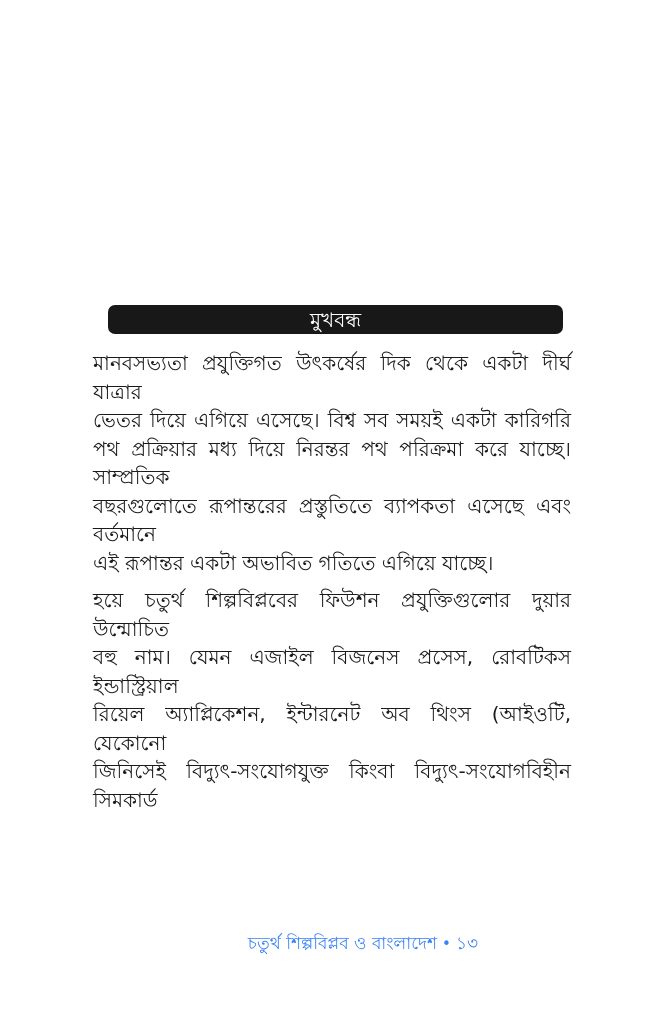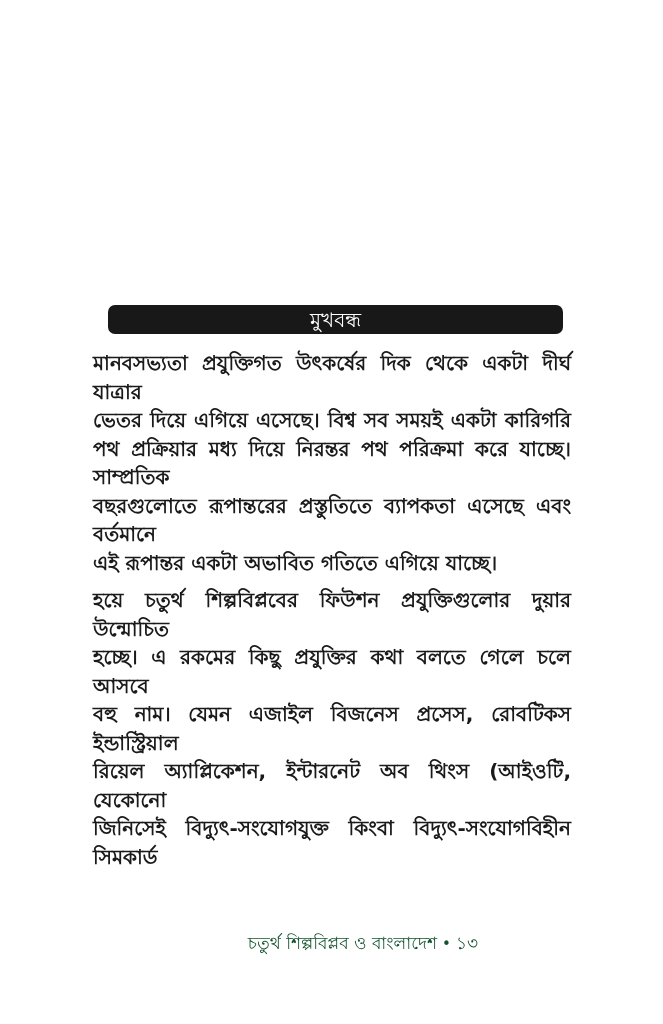--- a/index.html
+++ b/index.html
@@ -34,32 +34,31 @@
     left: 93px;
     top: 349px;
     width: 478px;
     font-size: 20px;
     line-height: 28.5px;
   }
   .para + .para { margin-top: 9px; }
   .tline {
     text-align: justify;
     text-align-last: justify;
-    font-weight: bold;
   }
   .tline.last {
     text-align-last: left;
   }
   .page-footer {
     position: absolute;
     right: 108px;
     top: 931px;
     font-size: 17px;
     line-height: 24px;
-    color: #14532d;
+    color: #3b82f6;
     white-space: nowrap;
   }
   .page-footer .dot {
     display: inline-block;
     margin: 0 5px;
     font-size: 15px;
   }
 </style>
 </head>
 <body>
@@ -75,21 +74,20 @@
     <div class="para">
       <div class="tline">মানবসভ্যতা প্রযুক্তিগত উৎকর্ষের দিক থেকে একটা দীর্ঘ যাত্রার</div>
       <div class="tline">ভেতর দিয়ে এগিয়ে এসেছে। বিশ্ব সব সময়ই একটা কারিগরি</div>
       <div class="tline">পথ প্রক্রিয়ার মধ্য দিয়ে নিরন্তর পথ পরিক্রমা করে যাচ্ছে। সাম্প্রতিক</div>
       <div class="tline">বছরগুলোতে রূপান্তরের প্রস্তুতিতে ব্যাপকতা এসেছে এবং বর্তমানে</div>
       <div class="tline last">এই রূপান্তর একটা অভাবিত গতিতে এগিয়ে যাচ্ছে।</div>
     </div>
 
     <div class="para">
       <div class="tline">হয়ে চতুর্থ শিল্পবিপ্লবের ফিউশন প্রযুক্তিগুলোর দুয়ার উন্মোচিত</div>
-      <div class="tline">হচ্ছে। এ রকমের কিছু প্রযুক্তির কথা বলতে গেলে চলে আসবে</div>
       <div class="tline">বহু নাম। যেমন এজাইল বিজনেস প্রসেস, রোবটিকস ইন্ডাস্ট্রিয়াল</div>
       <div class="tline">রিয়েল অ্যাপ্লিকেশন, ইন্টারনেট অব থিংস (আইওটি, যেকোনো</div>
       <div class="tline">জিনিসেই বিদ্যুৎ-সংযোগযুক্ত কিংবা বিদ্যুৎ-সংযোগবিহীন সিমকার্ড</div>
 
     </div>
 
   </div>
 
   <div class="page-footer">
     <span>চতুর্থ শিল্পবিপ্লব ও বাংলাদেশ</span><span class="dot">•</span><span>১৩</span>

